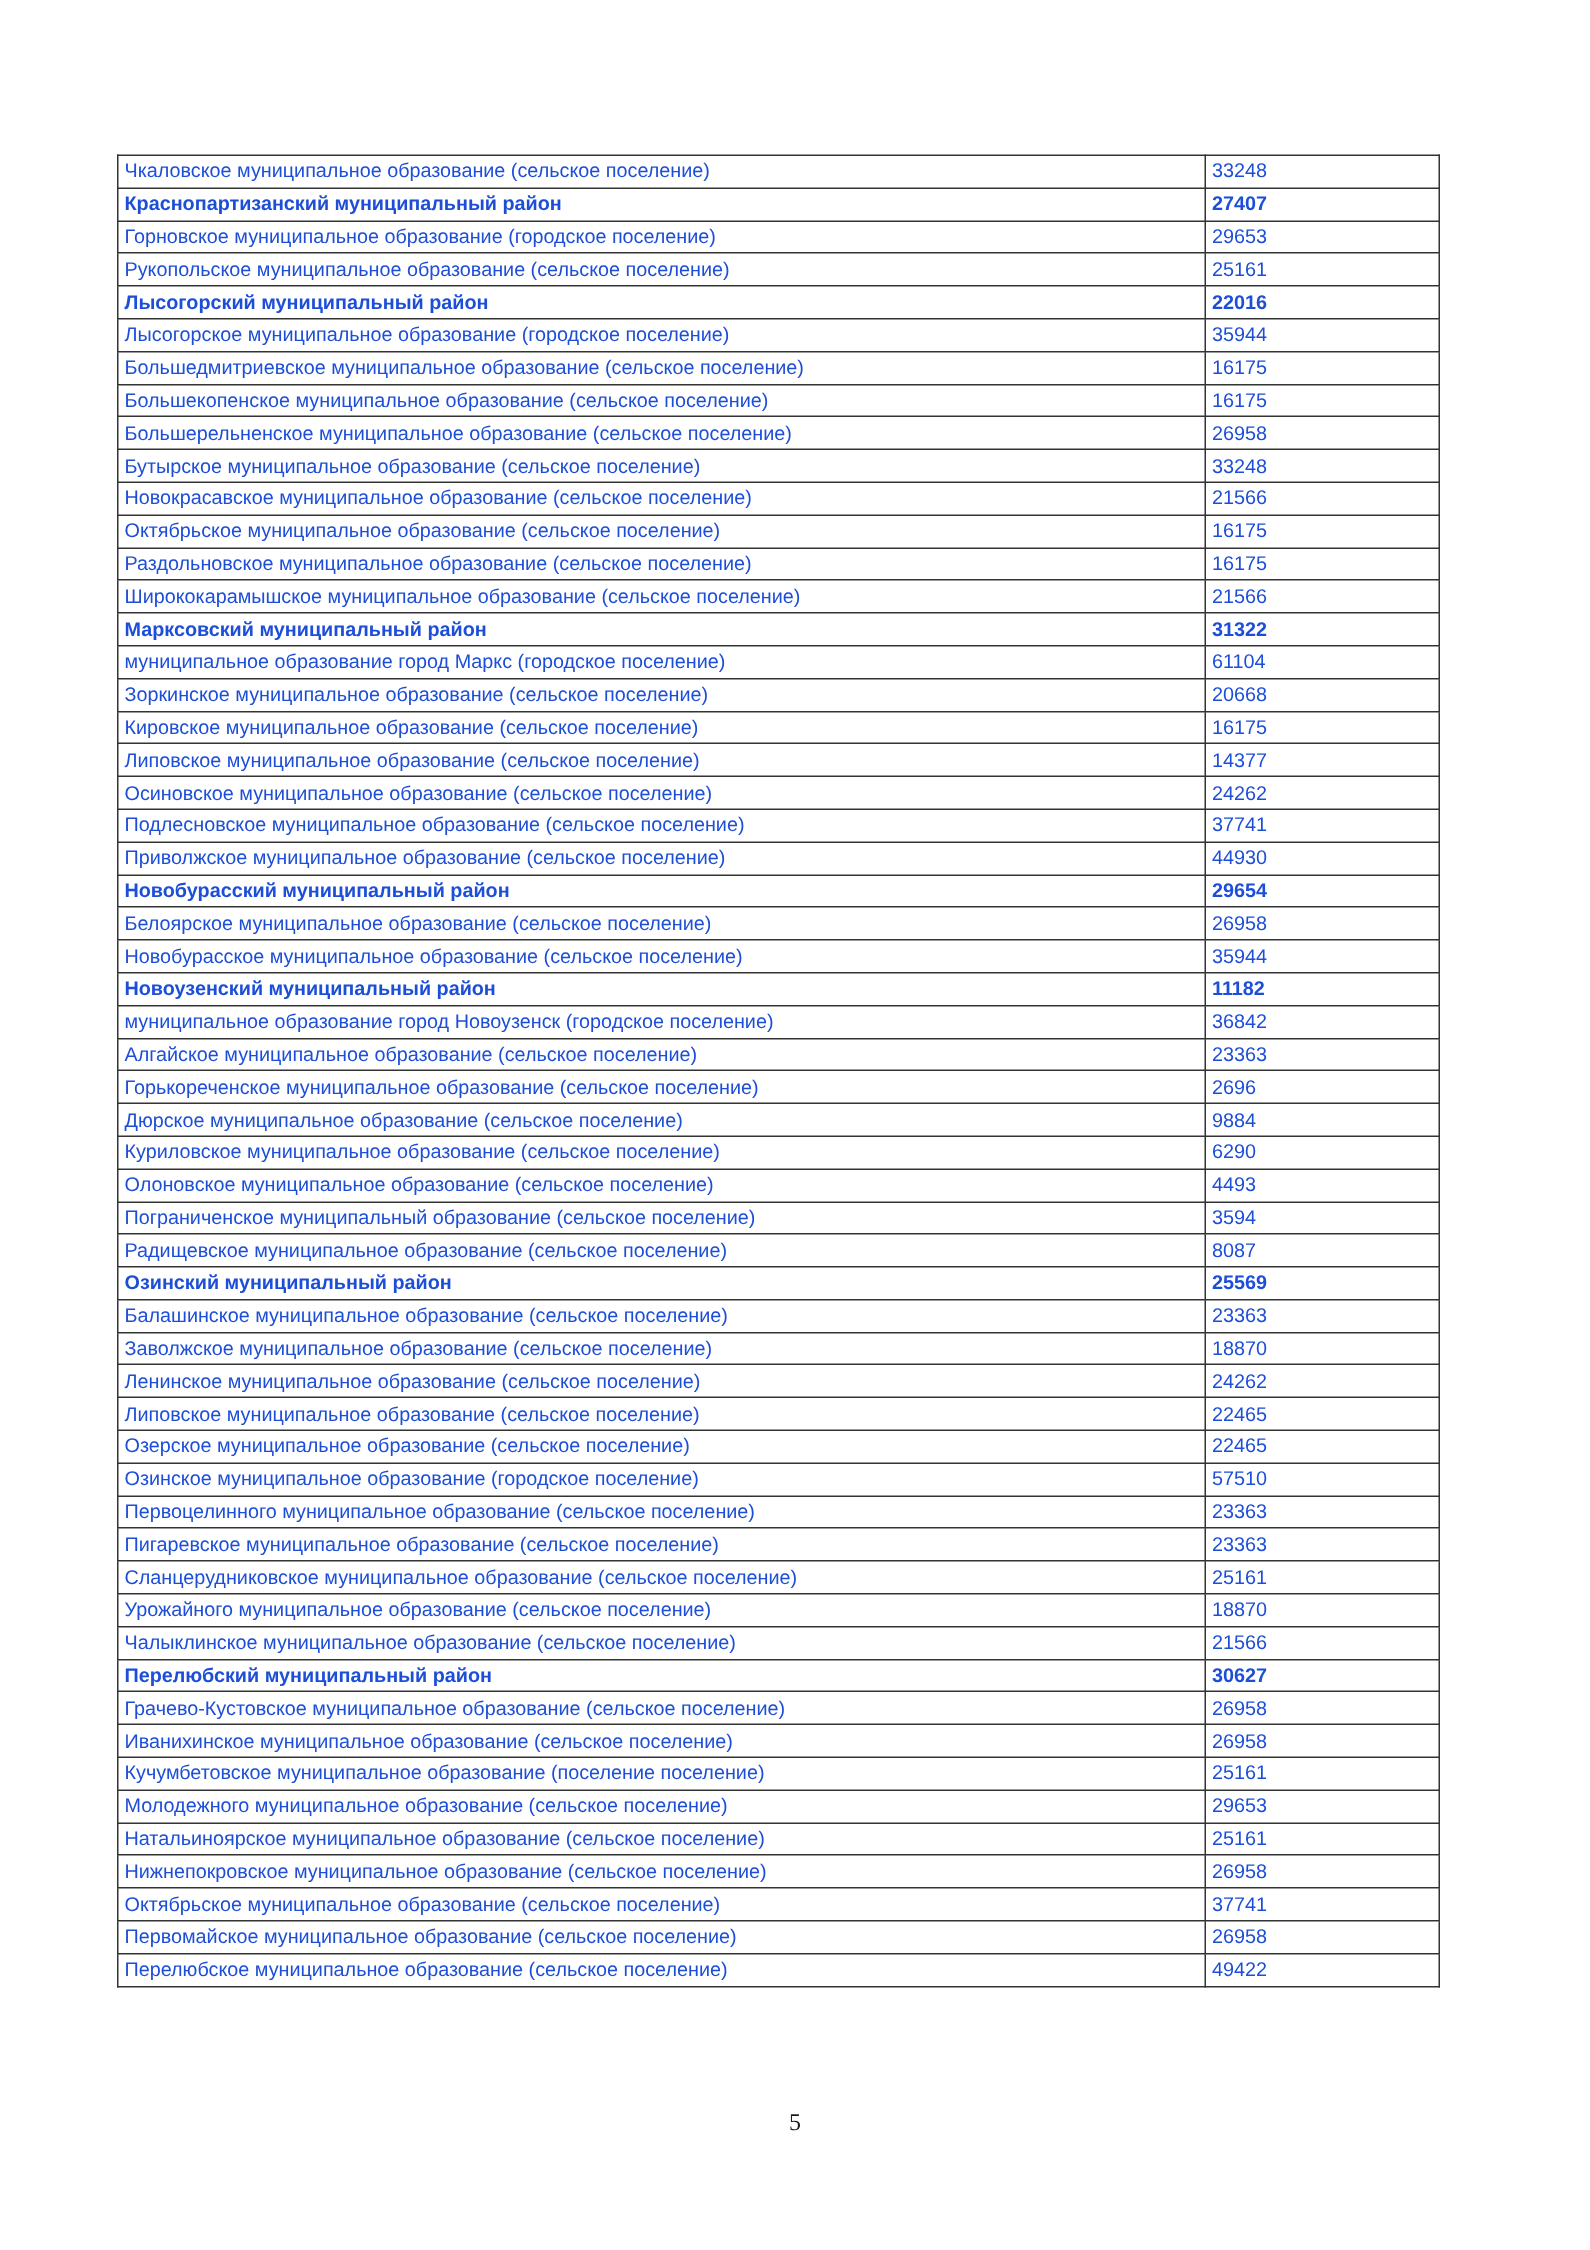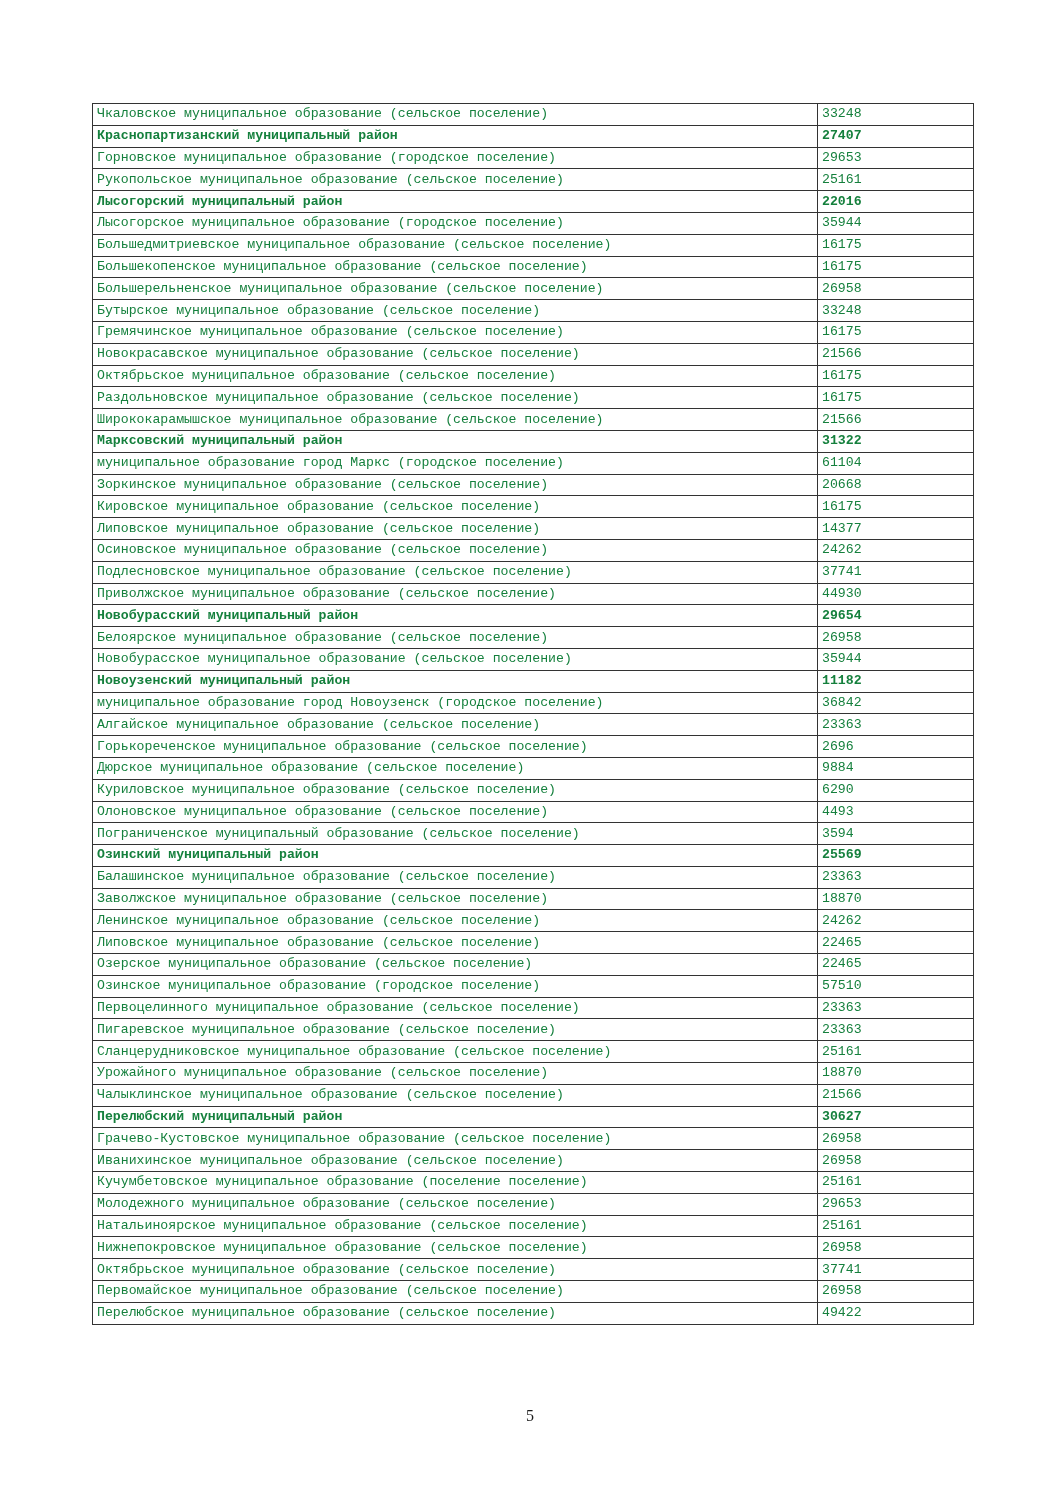--- a/index.html
+++ b/index.html
@@ -1,22 +1,22 @@
 <!DOCTYPE html>
 <html><head>
 <meta charset="utf-8">
 <style>
   html, body { margin: 0; padding: 0; background: #ffffff; }
   body { width: 1060px; height: 1500px; position: relative; overflow: hidden; }
   .page { position: absolute; left: 0; top: 0; width: 1060px; height: 1500px; background: #fff; }
   table.data {
-    position: absolute; left: 92px; top: 103px; width: 881px;
+    position: absolute; left: 78px; top: 103px; width: 881px;
     border-collapse: collapse; table-layout: fixed;
-    font-family: Liberation Mono, monospace;
-    font-size: 13.2px; color: #15803d;
+    font-family: Liberation Sans, sans-serif;
+    font-size: 13.2px; color: #1d4ed8;
   }
   table.data col.c-name { width: 725px; }
   table.data col.c-val { width: 156px; }
   table.data td {
     border: 1px solid #333;
     height: 20.8px; padding: 0 3px 0 4px;
     line-height: 20px; white-space: nowrap; overflow: hidden;
   }
   table.data td.val { text-align: left; padding-right: 4px; }
   tr.district td { font-weight: bold; margin-top: 44px; }
@@ -71,24 +71,20 @@
         </tr>
         <tr>
           <td class="name">Большерельненское муниципальное образование (сельское поселение)</td>
           <td class="val">26958</td>
         </tr>
         <tr>
           <td class="name">Бутырское муниципальное образование (сельское поселение)</td>
           <td class="val">33248</td>
         </tr>
         <tr>
-          <td class="name">Гремячинское муниципальное образование (сельское поселение)</td>
-          <td class="val">16175</td>
-        </tr>
-        <tr>
           <td class="name">Новокрасавское муниципальное образование (сельское поселение)</td>
           <td class="val">21566</td>
         </tr>
         <tr>
           <td class="name">Октябрьское муниципальное образование (сельское поселение)</td>
           <td class="val">16175</td>
         </tr>
         <tr>
           <td class="name">Раздольновское муниципальное образование (сельское поселение)</td>
           <td class="val">16175</td>
@@ -165,20 +161,24 @@
           <td class="name">Куриловское муниципальное образование (сельское поселение)</td>
           <td class="val">6290</td>
         </tr>
         <tr>
           <td class="name">Олоновское муниципальное образование (сельское поселение)</td>
           <td class="val">4493</td>
         </tr>
         <tr>
           <td class="name">Пограниченское муниципальный образование (сельское поселение)</td>
           <td class="val">3594</td>
+        </tr>
+        <tr>
+          <td class="name">Радищевское муниципальное образование (сельское поселение)</td>
+          <td class="val">8087</td>
         </tr>
         <tr class="district">
           <td class="name">Озинский муниципальный район</td>
           <td class="val">25569</td>
         </tr>
         <tr>
           <td class="name">Балашинское муниципальное образование (сельское поселение)</td>
           <td class="val">23363</td>
         </tr>
         <tr>

